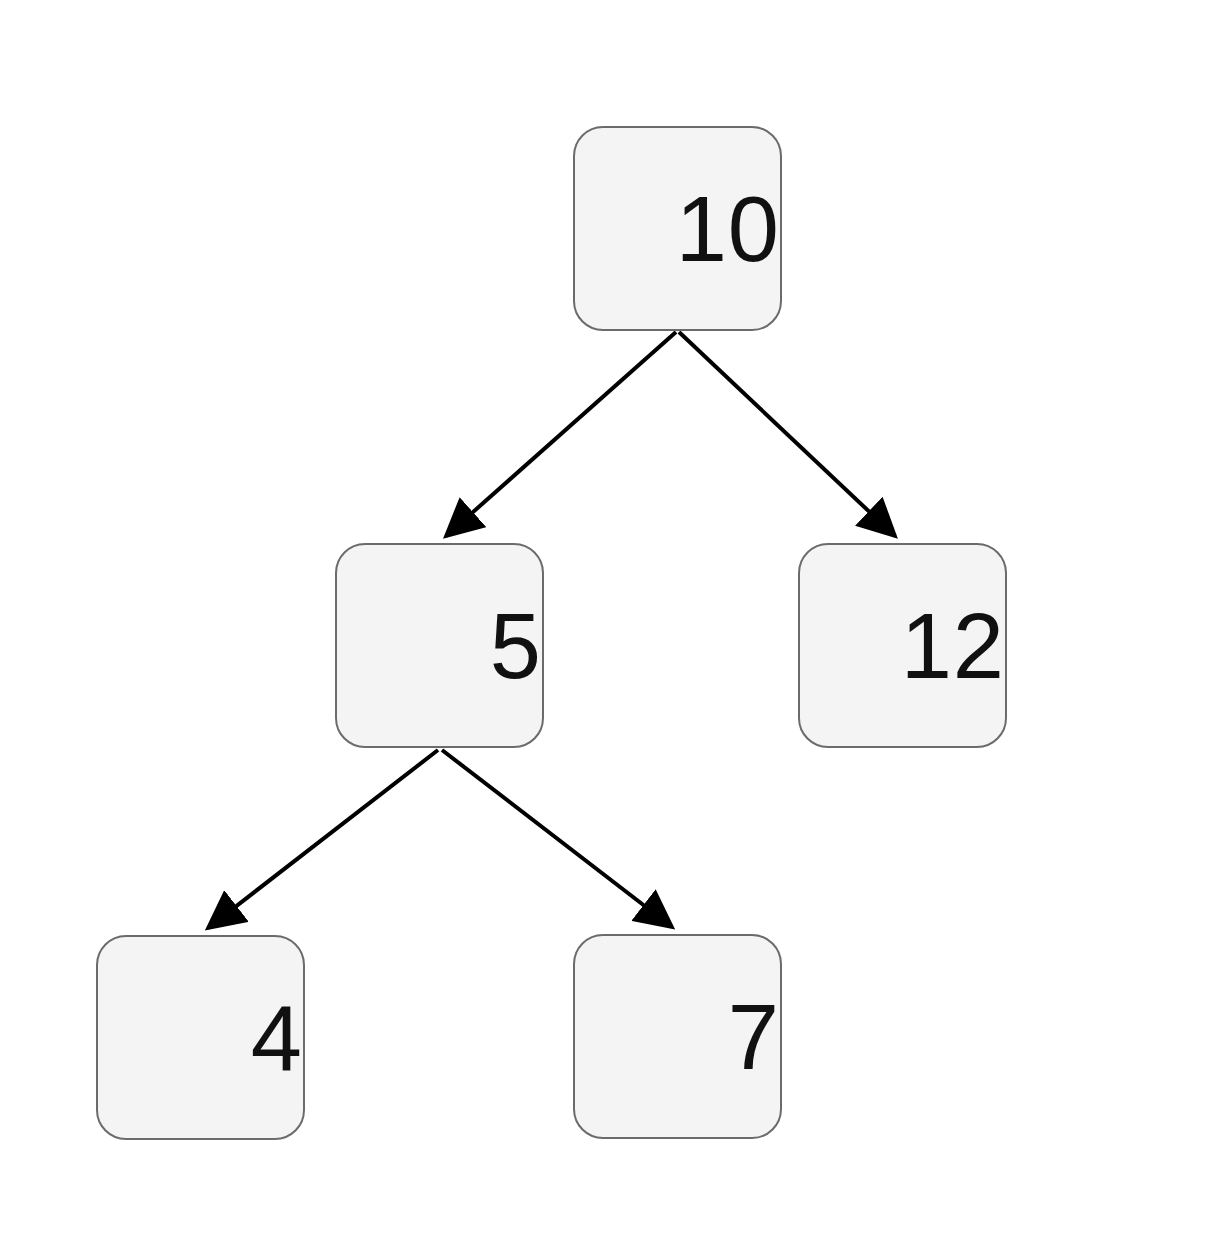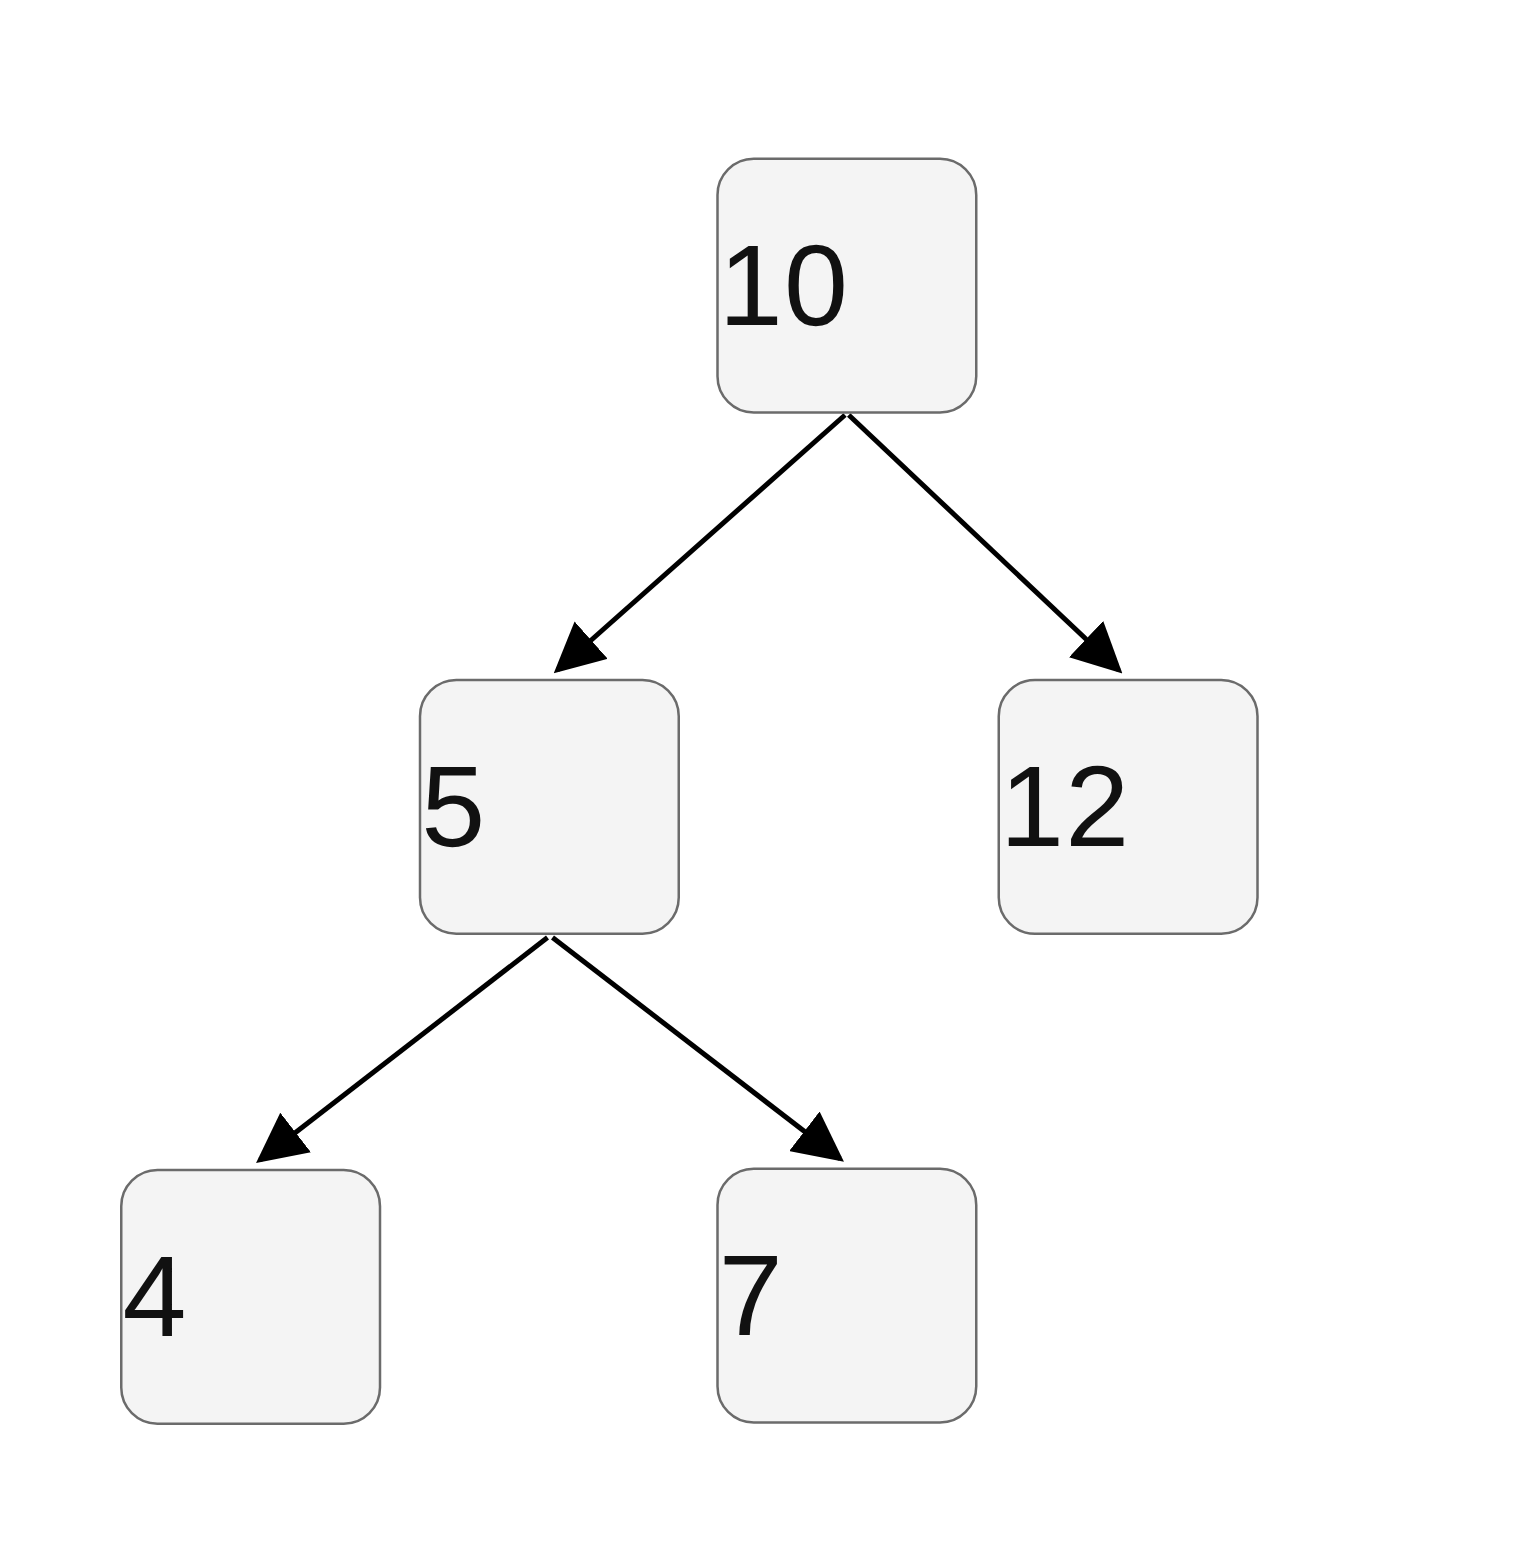--- a/index.html
+++ b/index.html
@@ -25,21 +25,21 @@
   .tree-node {
     position: absolute;
     width: 209px;
     height: 205px;
     box-sizing: border-box;
     background: #f4f4f4;
     border: 2px solid #6b6b6b;
     border-radius: 30px;
     display: flex;
     align-items: center;
-    justify-content: flex-start;
+    justify-content: flex-end;
   }
   .tree-node .node-label {
     font-size: 92px;
     line-height: 1;
     color: #111111;
     letter-spacing: 1px;
   }
   .node-10 { left: 573px; top: 126px; }
   .node-5  { left: 335px; top: 543px; }
   .node-12 { left: 798px; top: 543px; }

